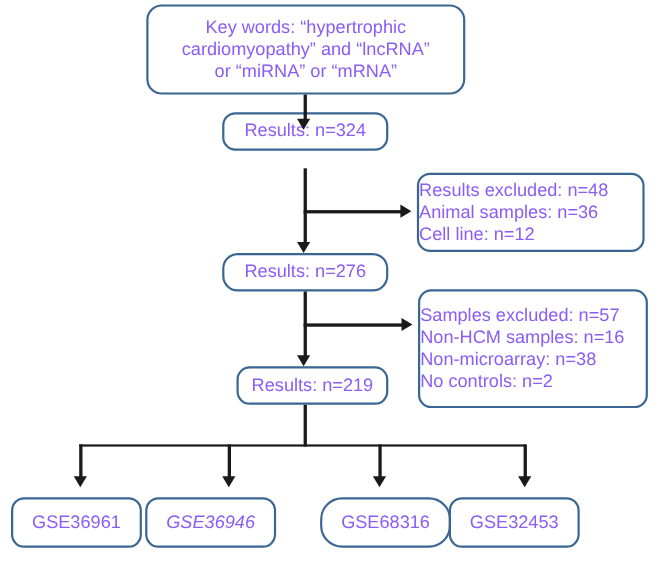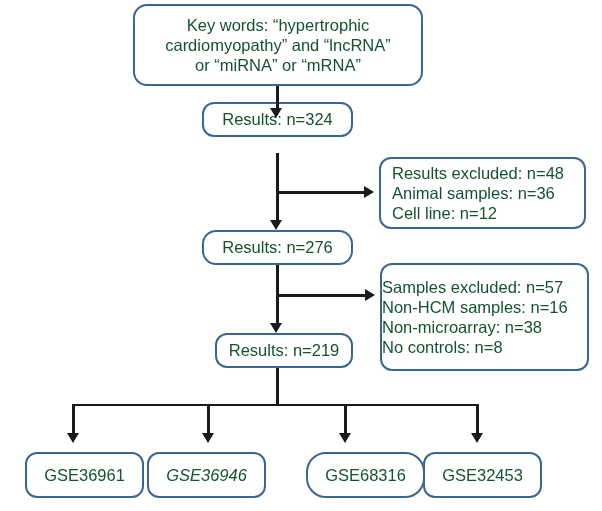--- a/index.html
+++ b/index.html
@@ -19,21 +19,21 @@
   }
   .node {
     position: absolute;
     box-sizing: border-box;
     border: 2px solid #3a6694;
     border-radius: 12px;
     background: #ffffff;
     display: flex;
     flex-direction: column;
     justify-content: center;
-    color: #14532d;
+    color: #8b5cf6;
     line-height: 1.22;
   }
   .node.center { align-items: center; text-align: center; }
   .node.left   { align-items: flex-start; text-align: left; }
 
   .node-line { display: block; white-space: nowrap; }
 
   
   #node-keywords {
     left: 133px; top: 4px; width: 290px; height: 82px;
@@ -51,30 +51,28 @@
     border-radius: 14px;
   }
   #node-results-219 {
     left: 202px; top: 333px; width: 138px; height: 35px;
     font-size: 16.5px;
     margin-left: 13px;
   }
   #node-excluded-results {
     left: 379px; top: 157px; width: 207px; height: 72px;
     font-size: 16.5px;
-    padding-left: 11px;
   }
   #node-excluded-samples {
     left: 380px; top: 263px; width: 209px; height: 108px;
     font-size: 16.5px;
   }
   .gse-node {
     top: 452px; width: 119px; height: 46px;
     font-size: 16.5px;
-    margin-left: 15px;
   }
   #node-gse-0 { left: 10px; }
   #node-gse-1 { left: 132px; font-style: italic; }
   #node-gse-2 { left: 291px; border-radius: 20px; }
   #node-gse-3 { left: 408px; }
 
   
   .conn {
     position: absolute;
     background: #1a1a1a;
@@ -123,21 +121,21 @@
   <div class="node left" id="node-excluded-results">
     <span class="node-line">Results excluded: n=48</span>
     <span class="node-line">Animal samples: n=36</span>
     <span class="node-line">Cell line: n=12</span>
   </div>
 
   <div class="node left" id="node-excluded-samples">
     <span class="node-line">Samples excluded: n=57</span>
     <span class="node-line">Non-HCM samples: n=16</span>
     <span class="node-line">Non-microarray: n=38</span>
-    <span class="node-line">No controls: n=8</span>
+    <span class="node-line">No controls: n=2</span>
   </div>
 
   <div class="node center gse-node" id="node-gse-0">
     <span class="node-line">GSE36961</span>
   </div>
   <div class="node center gse-node" id="node-gse-1">
     <span class="node-line">GSE36946</span>
   </div>
   <div class="node center gse-node" id="node-gse-2">
     <span class="node-line">GSE68316</span>

